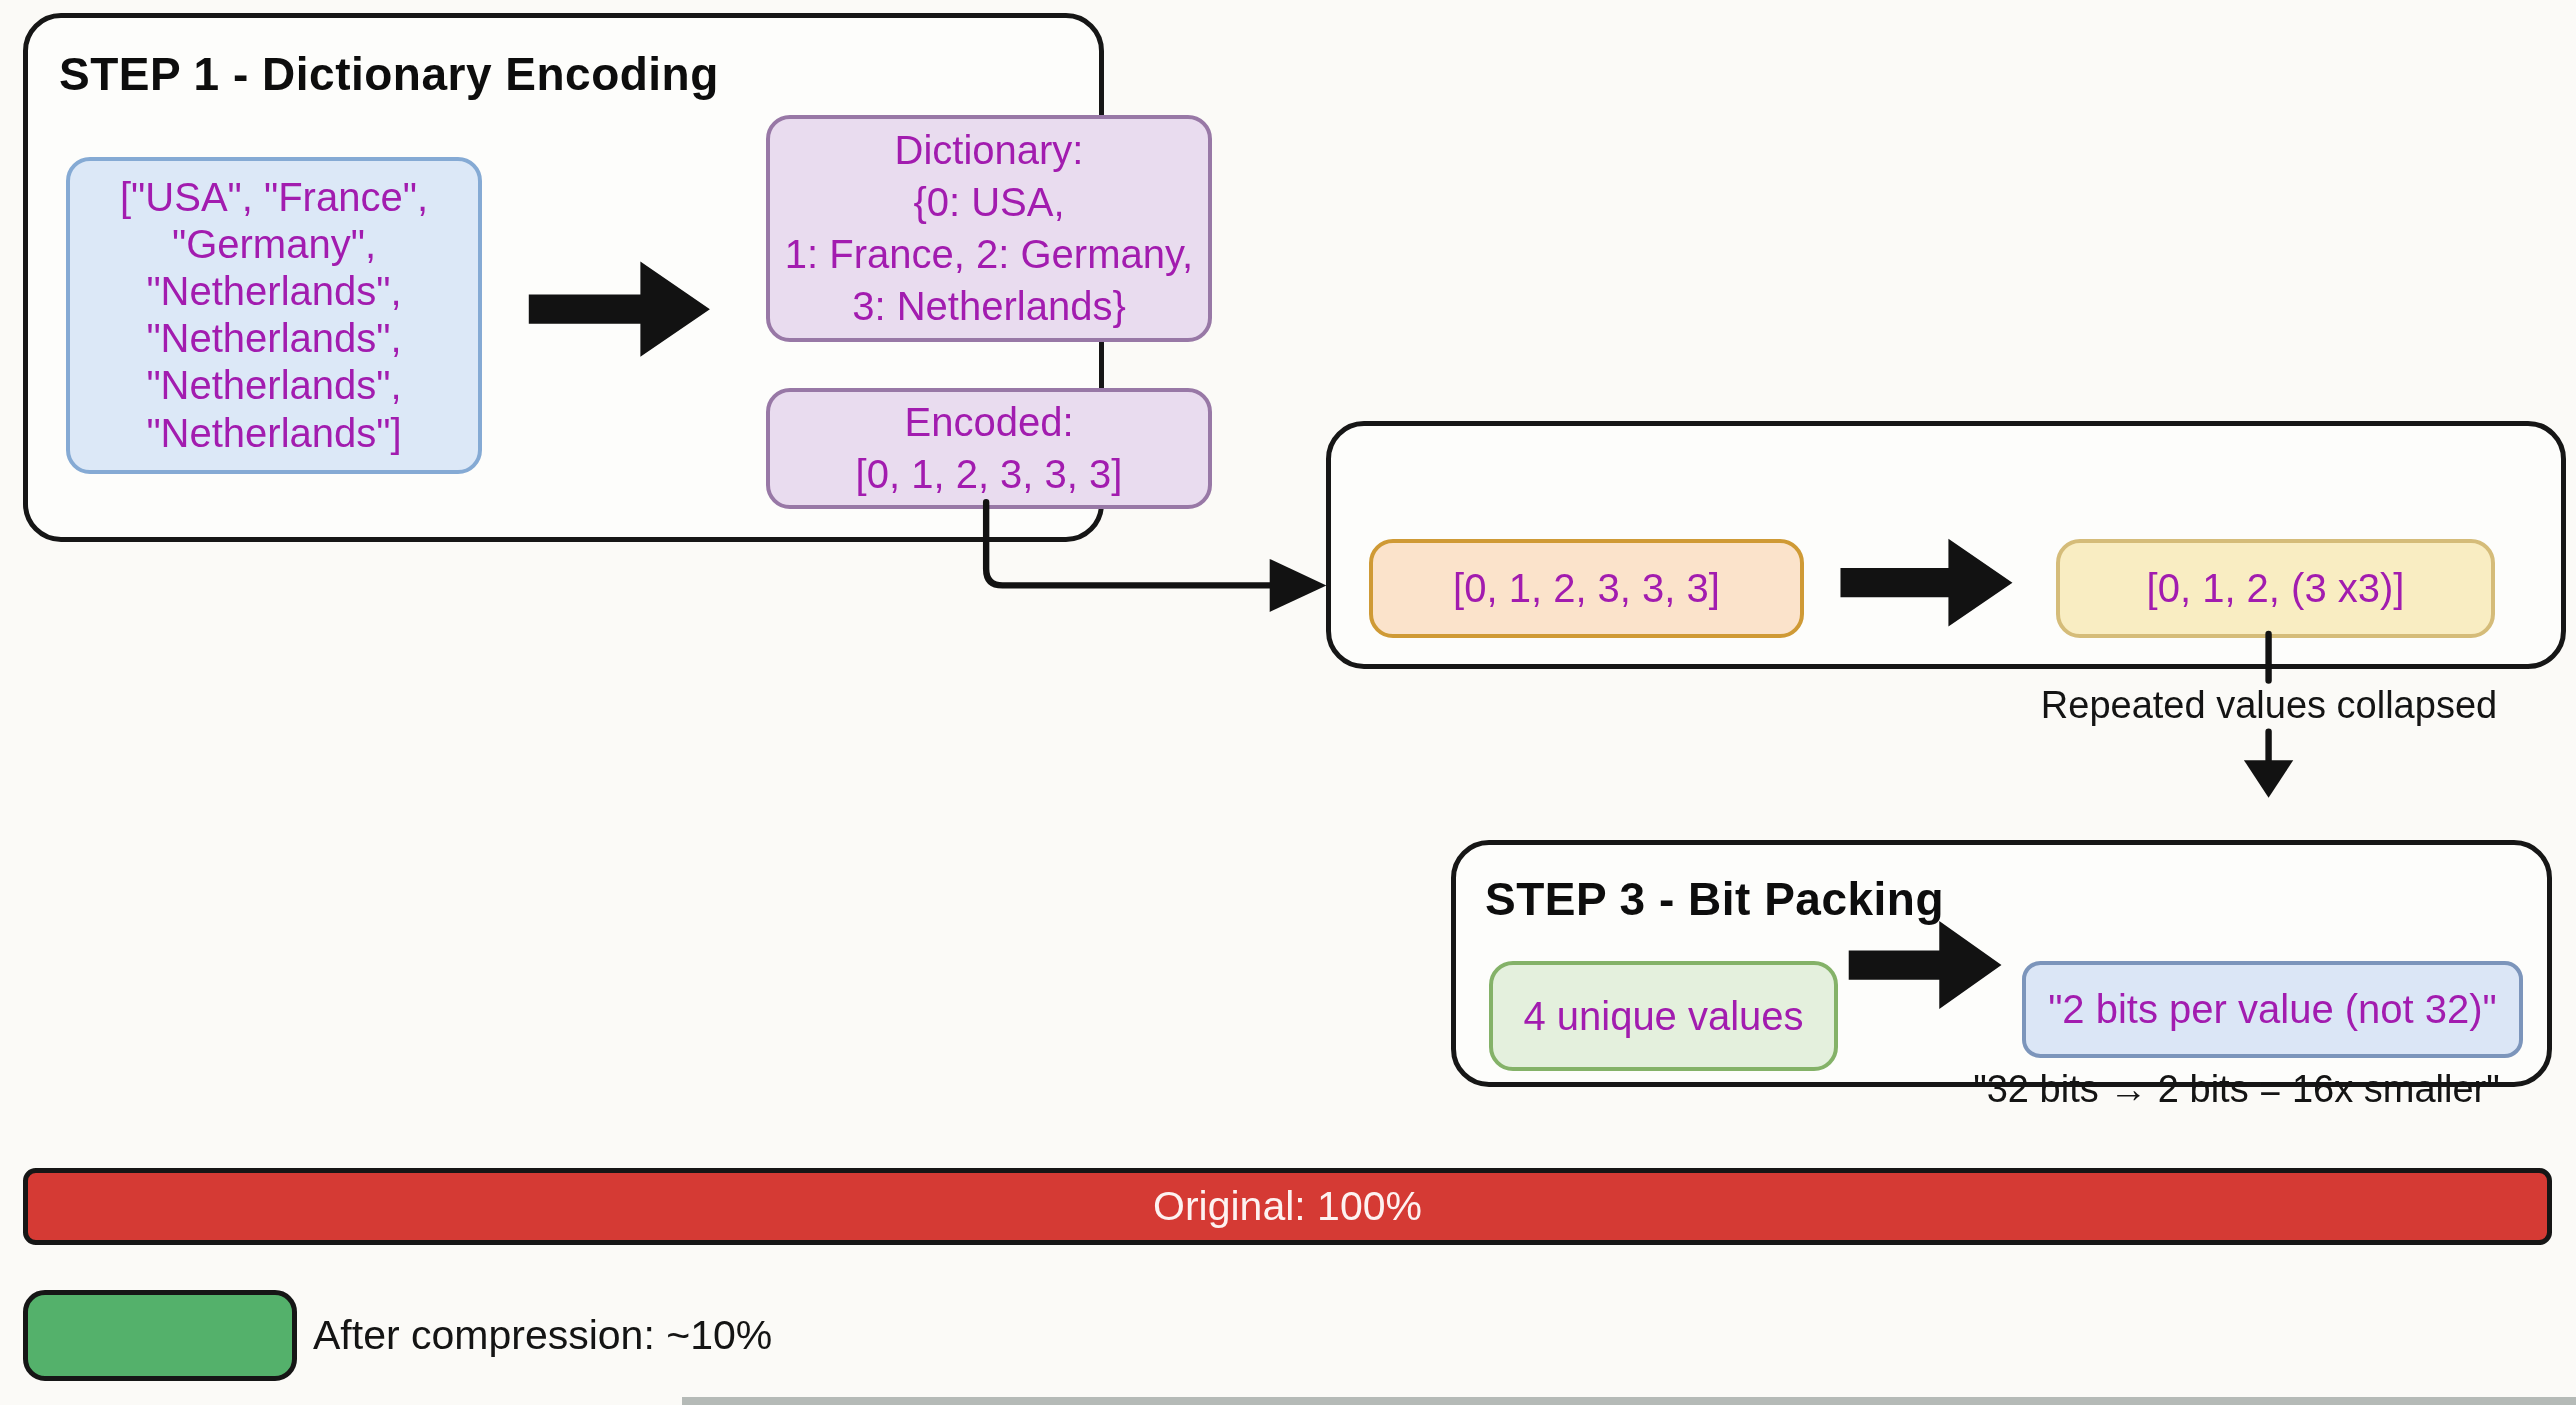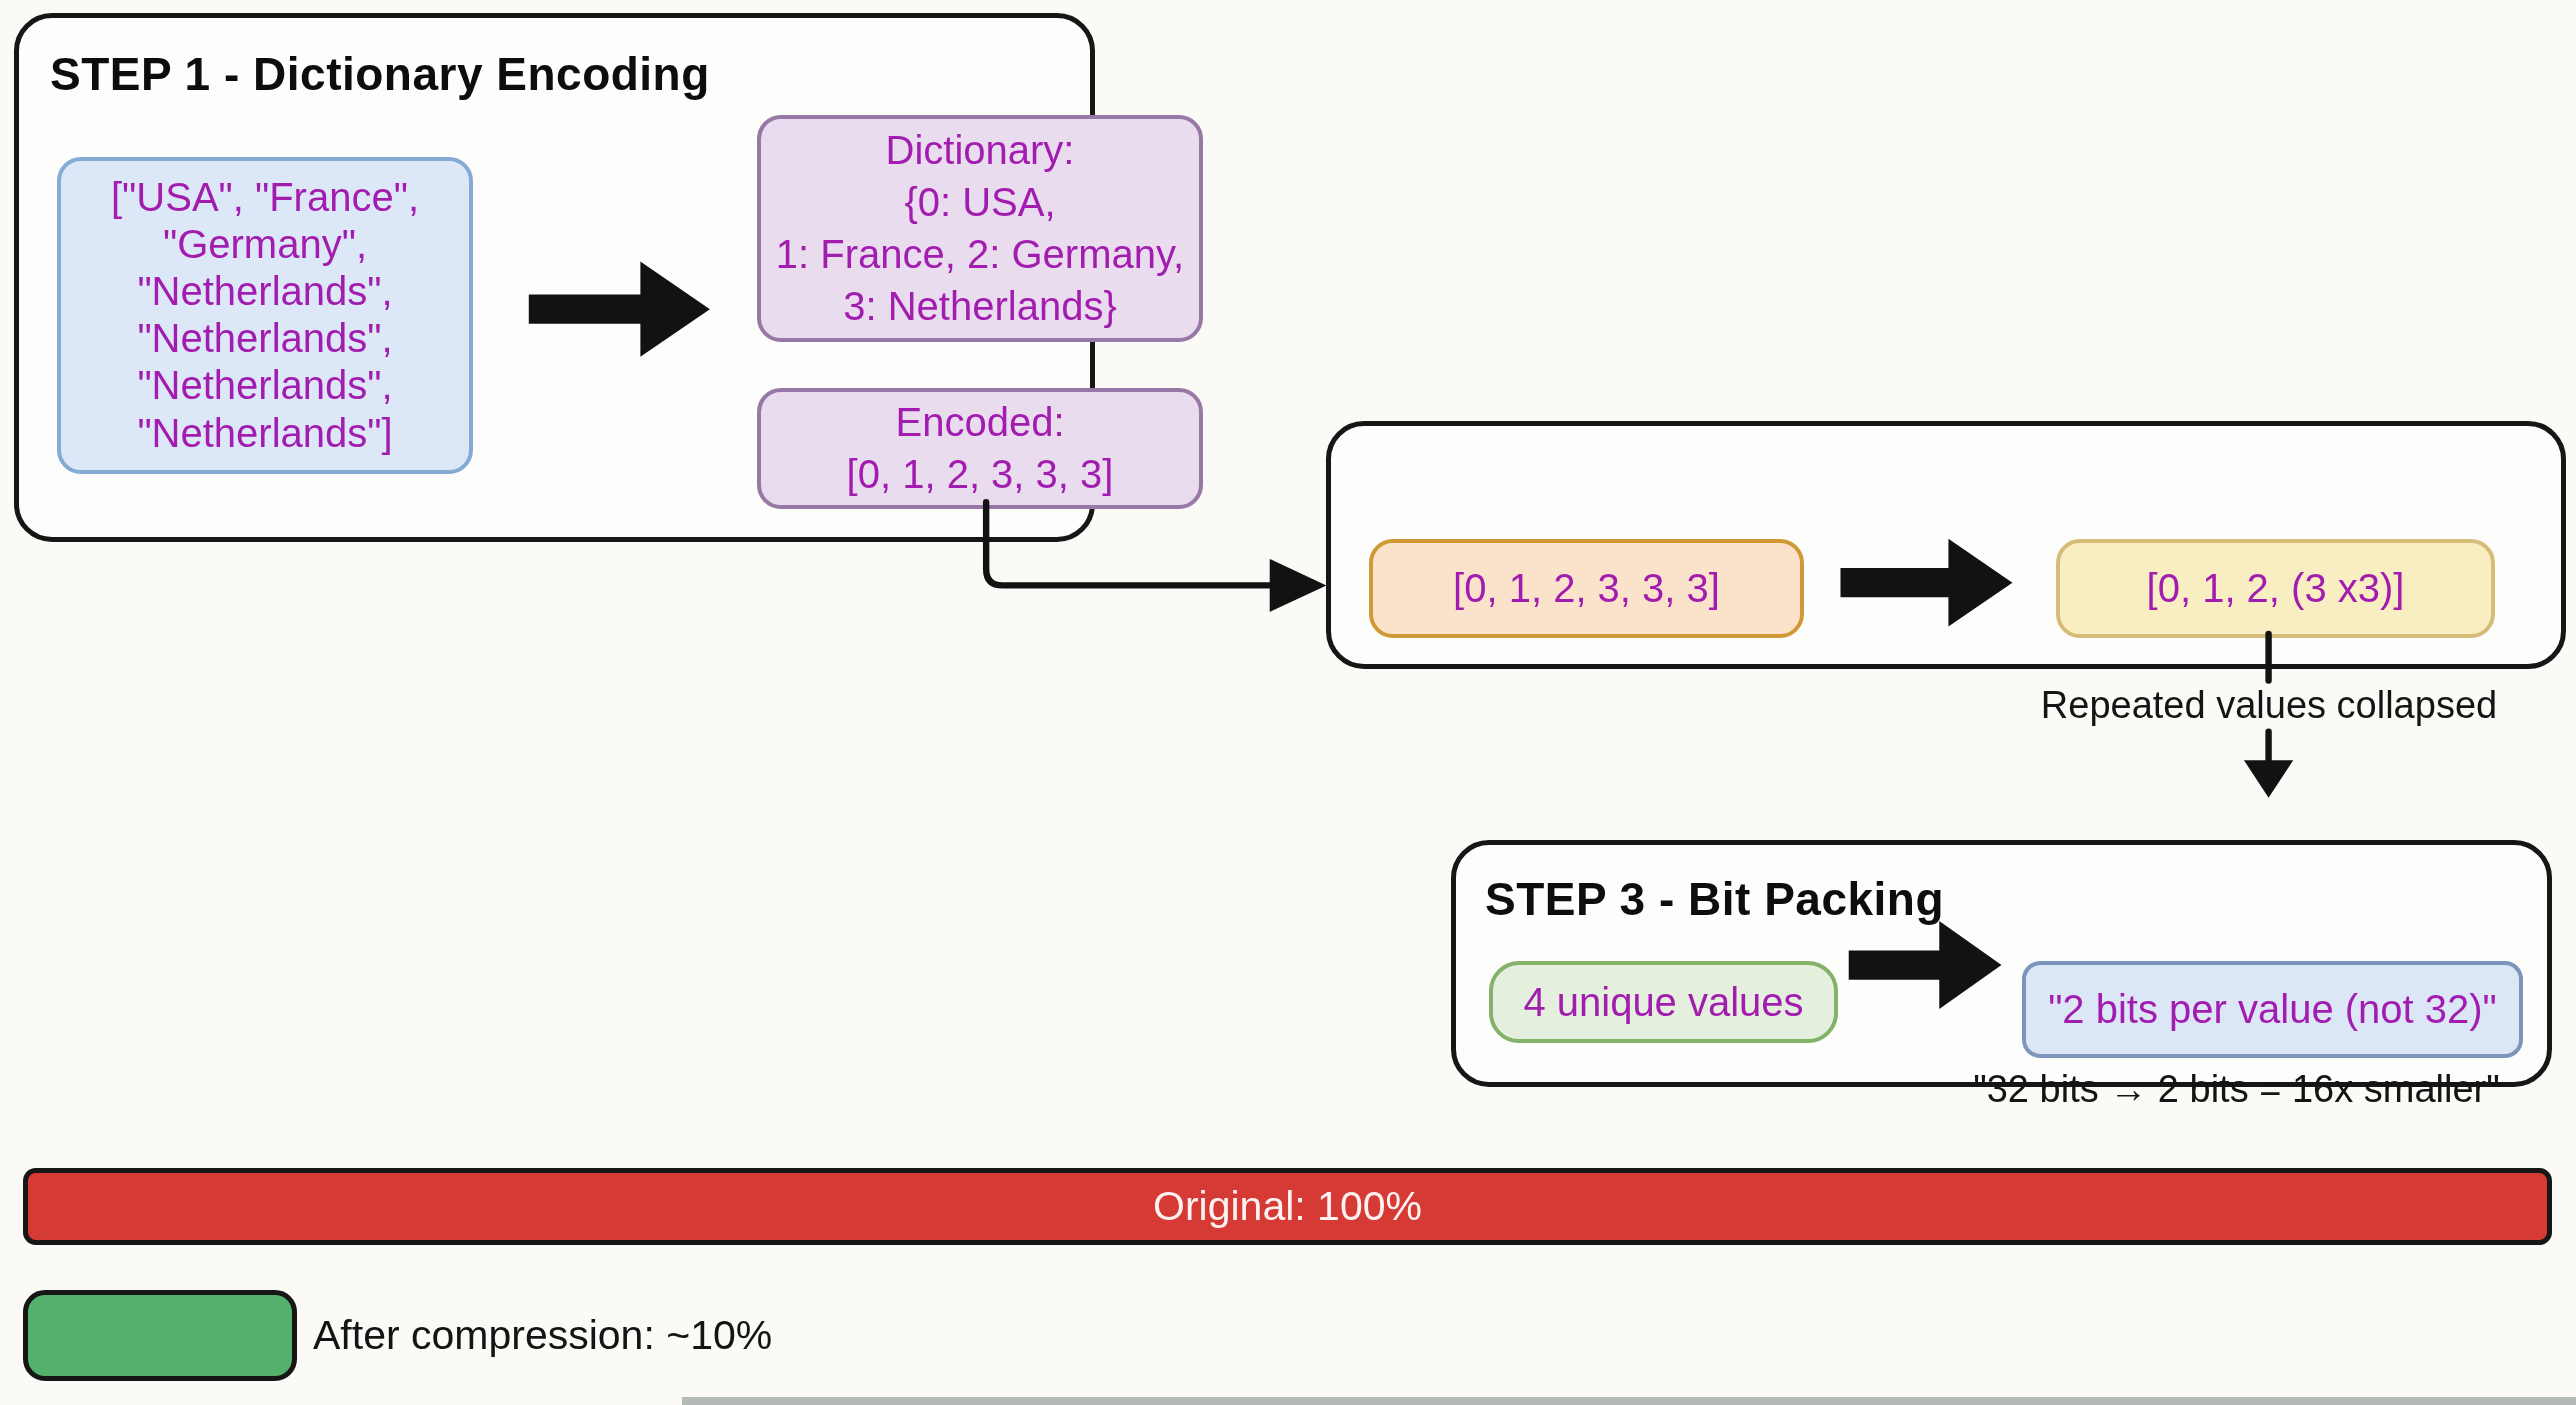--- a/index.html
+++ b/index.html
@@ -41,36 +41,36 @@
   .multiline { white-space: pre-line; }
 
   .blue-chip   { background: #dce8f7; border: 4.6px solid #85aad4; }
   .purple-chip { background: #e9dcef; border: 4.6px solid #9878a6; }
   .orange-chip { background: #fbe3cb; border: 4.6px solid #cf9a35; }
   .yellow-chip { background: #f9edc2; border: 4.6px solid #d5bc79; }
   .green-chip  { background: #e4f0dd; border: 4.6px solid #84b268; }
   .blue3-chip  { background: #dbe6f6; border: 4.6px solid #7c95bb; border-radius: 18.3px; }
 
   
-  #step1 { left: 14px; top: 12.8px; width: 1081px; height: 529px; }
+  #step1 { left: 23px; top: 12.8px; width: 1081px; height: 529px; }
   #step1 .panel-title { left: 31px; top: 29px; }
   #step1-input { left: 38px; top: 139px; width: 416px; height: 317px; line-height: 1.18; }
   #step1-dict  { left: 738px; top: 97px; width: 446px; height: 227px; line-height: 1.3; }
   #step1-enc   { left: 738px; top: 370px; width: 446px; height: 121px; line-height: 1.3; }
 
   
   #step2 { left: 1326px; top: 421px; width: 1240px; height: 248px; }
   #step2 .panel-title { left: 30px; top: 27.4px; }
   #step2-input  { left: 38px;  top: 113px; width: 435px; height: 99px; }
   #step2-output { left: 725px; top: 113px; width: 439px; height: 99px; }
 
   
   #step3 { left: 1451px; top: 840px; width: 1101px; height: 247px; }
   #step3 .panel-title { left: 29px; top: 27.4px; }
-  #step3-input  { left: 33px;  top: 116px; width: 349px; height: 82px; border-radius: 30px; }
+  #step3-input  { left: 33px;  top: 116px; width: 349px; height: 110px; }
   #step3-output { left: 566px; top: 116px; width: 501px; height: 97px; }
 
   .note {
     position: absolute;
     font-size: 38px;
     color: #141414;
     text-align: center;
     white-space: nowrap;
   }
   #collapse-note { left: 2031px; top: 684px; width: 476px; }

